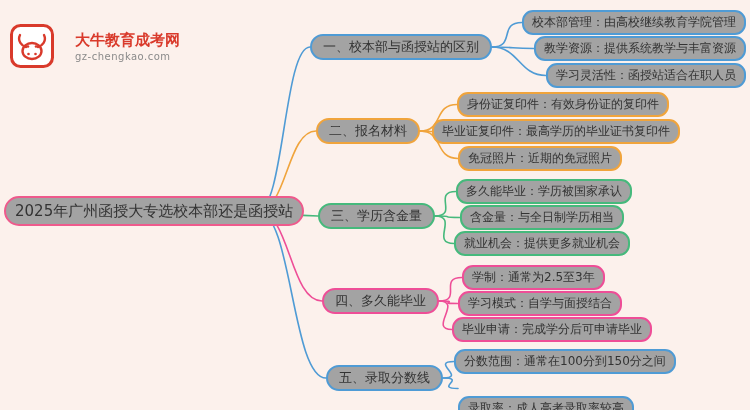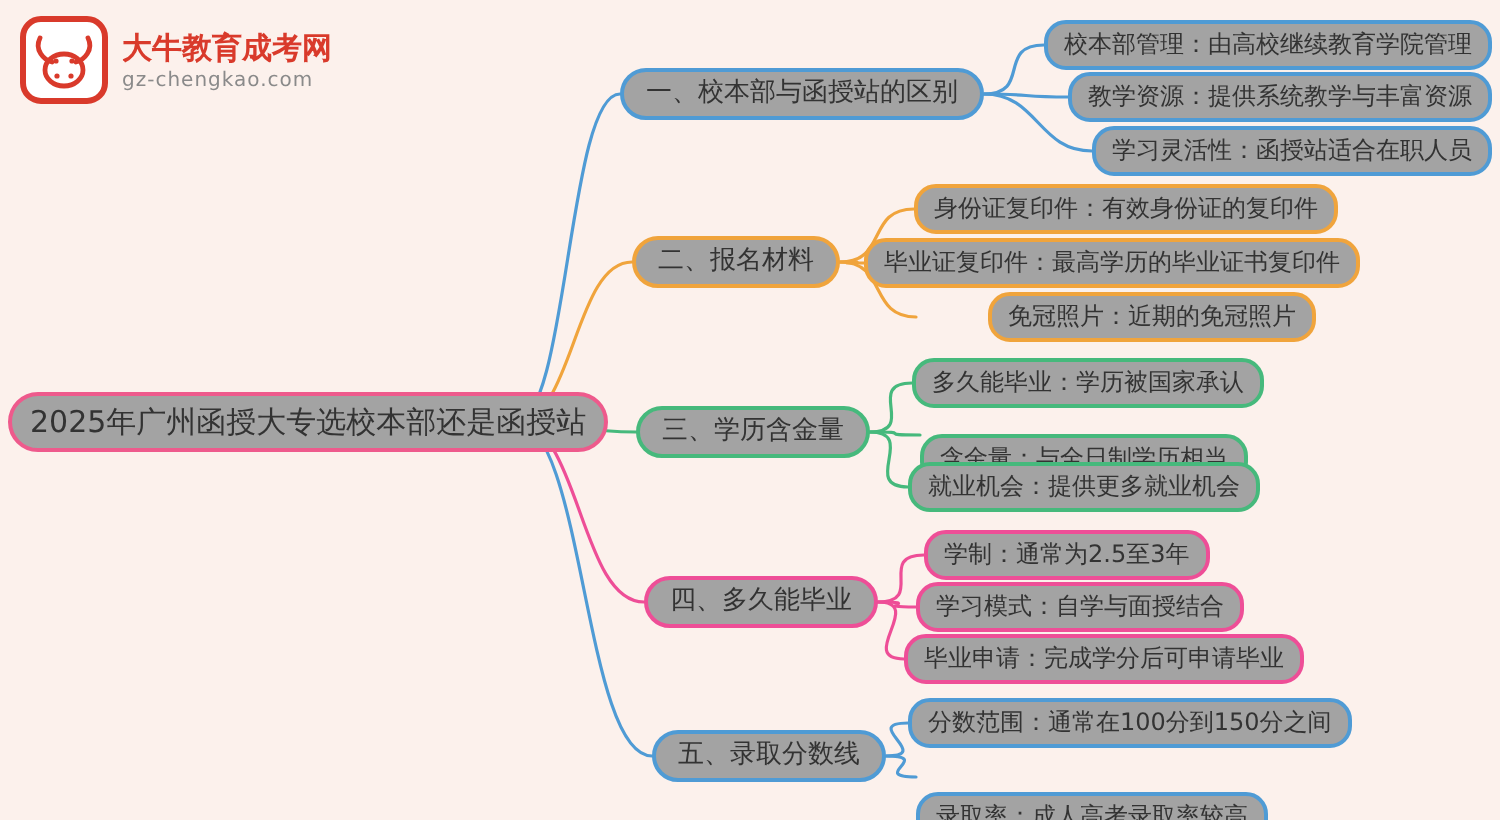--- a/index.html
+++ b/index.html
@@ -17,21 +17,21 @@
 
   #b1{left:310px;top:34px} #b2{left:316px;top:118px} #b3{left:318px;top:203px}
   #b4{left:322px;top:288px} #b5{left:326px;top:365px}
 
   #l1_0{left:522px;top:10px}  #l1_1{left:534px;top:36px}  #l1_2{left:546px;top:63px}
   #l2_0{left:457px;top:92px}  #l2_1{left:432px;top:119px} #l2_2{left:458px;top:146px}
   #l3_0{left:456px;top:179px} #l3_1{left:460px;top:205px} #l3_2{left:454px;top:231px}
   #l4_0{left:462px;top:265px} #l4_1{left:458px;top:291px} #l4_2{left:452px;top:317px}
   #l5_0{left:454px;top:349px} #l5_1{left:458px;top:396px}
 
-  #logo { position:absolute; left:10px; top:8px; display:flex; align-items:center; gap:7px; }
+  #logo { position:absolute; left:10px; top:24px; display:flex; align-items:center; gap:21px; }
   #logo .brand { font-size:15px; font-weight:bold; line-height:18px; }
   #logo .url { font-size:10px; letter-spacing:0.5px; margin-top:2px; }
 </style>
 </head>
 <body>
 
 <div id="canvas">
   <svg id="edges">
       <path d="M257.8125,211 C283.90625,211 283.90625,47 310,47" stroke="#4f9bd5" fill="none" stroke-width="1.6" stroke-linecap="round"></path>
       <path d="M492,47 C516,47 498,22.5 522,22.5" stroke="#4f9bd5" fill="none" stroke-width="1.6" stroke-linecap="round"></path>
@@ -77,24 +77,24 @@
   <div class="node branch" id="b3" style="border-color: rgb(70, 185, 124);">三、学历含金量</div>
   <div class="node branch" id="b4" style="border-color: rgb(238, 78, 151);">四、多久能毕业</div>
   <div class="node branch" id="b5" style="border-color: rgb(79, 155, 213); text-align: center;">五、录取分数线</div>
 
   <div class="node leaf" id="l1_0" style="border-color: rgb(79, 155, 213);">校本部管理：由高校继续教育学院管理</div>
   <div class="node leaf" id="l1_1" style="border-color: rgb(79, 155, 213);">教学资源：提供系统教学与丰富资源</div>
   <div class="node leaf" id="l1_2" style="border-color: rgb(79, 155, 213);">学习灵活性：函授站适合在职人员</div>
 
   <div class="node leaf" id="l2_0" style="border-color: rgb(240, 164, 60);">身份证复印件：有效身份证的复印件</div>
   <div class="node leaf" id="l2_1" style="border-color: rgb(240, 164, 60);">毕业证复印件：最高学历的毕业证书复印件</div>
-  <div class="node leaf" id="l2_2" style="border-color: rgb(240, 164, 60); margin-left: 36px;">免冠照片：近期的免冠照片</div>
+  <div class="node leaf" id="l2_2" style="border-color: rgb(240, 164, 60);">免冠照片：近期的免冠照片</div>
 
   <div class="node leaf" id="l3_0" style="border-color: rgb(70, 185, 124);">多久能毕业：学历被国家承认</div>
-  <div class="node leaf" id="l3_1" style="border-color: rgb(70, 185, 124); margin-top: 12px;">含金量：与全日制学历相当</div>
+  <div class="node leaf" id="l3_1" style="border-color: rgb(70, 185, 124);">含金量：与全日制学历相当</div>
   <div class="node leaf" id="l3_2" style="border-color: rgb(70, 185, 124);">就业机会：提供更多就业机会</div>
 
   <div class="node leaf" id="l4_0" style="border-color: rgb(238, 78, 151);">学制：通常为2.5至3年</div>
   <div class="node leaf" id="l4_1" style="border-color: rgb(238, 78, 151);">学习模式：自学与面授结合</div>
   <div class="node leaf" id="l4_2" style="border-color: rgb(238, 78, 151);">毕业申请：完成学分后可申请毕业</div>
 
   <div class="node leaf" id="l5_0" style="border-color: rgb(79, 155, 213);">分数范围：通常在100分到150分之间</div>
   <div class="node leaf" id="l5_1" style="border-color: rgb(79, 155, 213);">录取率：成人高考录取率较高</div>
 </div>
 

